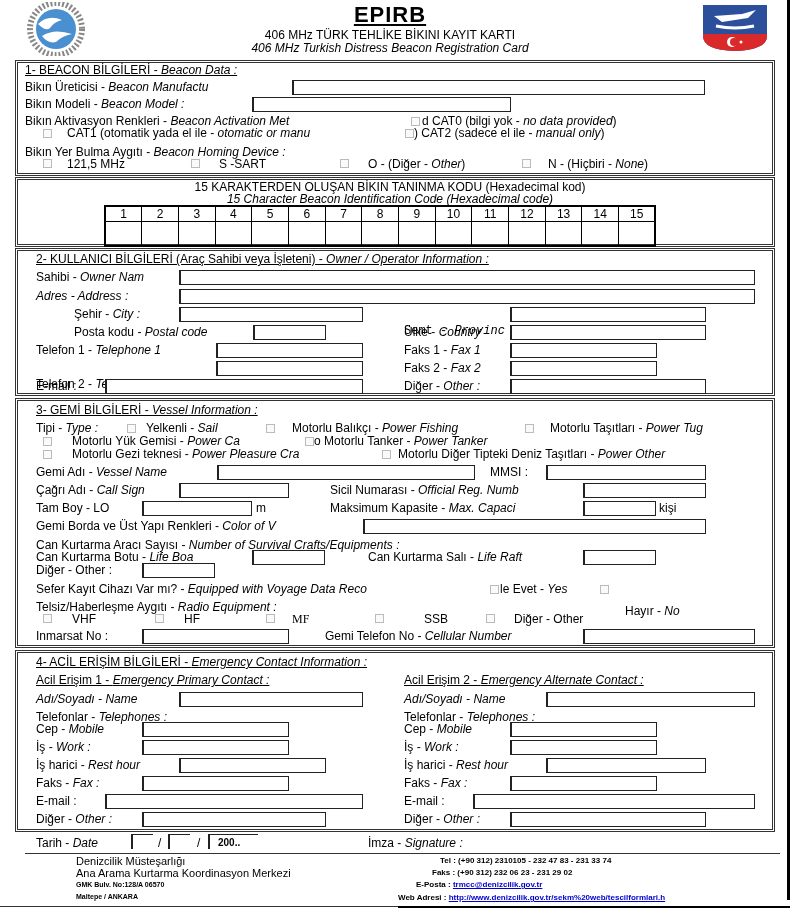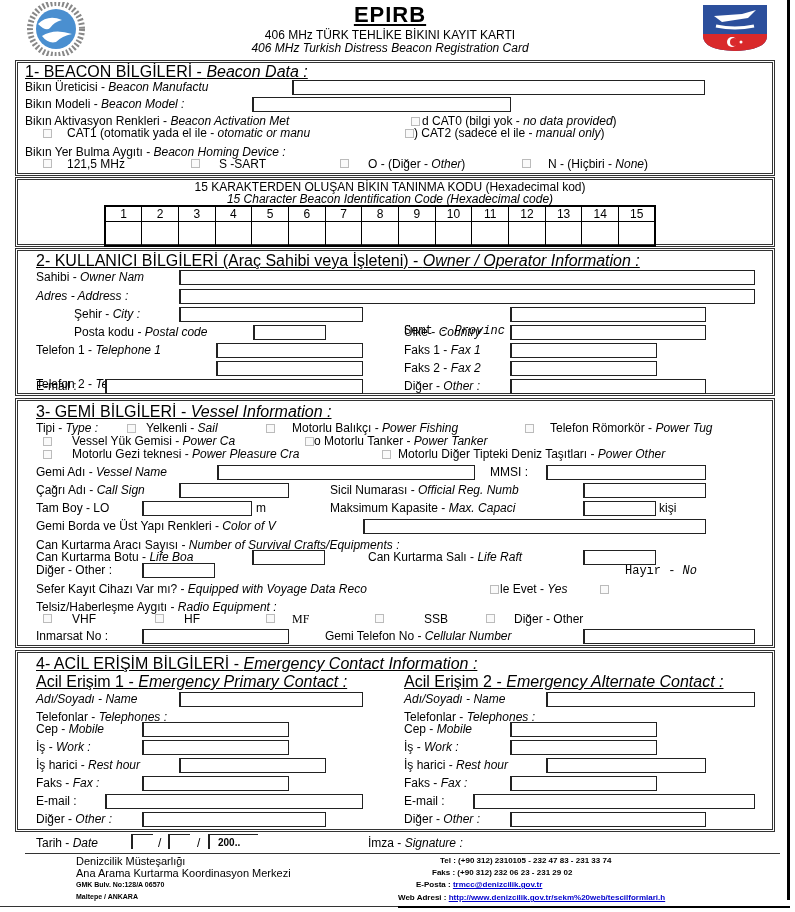--- a/index.html
+++ b/index.html
@@ -6,21 +6,21 @@
   body { width: 795px; height: 912px; background: #fff; font-family: "Liberation Sans", sans-serif; color: #000; position: relative; overflow: hidden; font-size: 12px; }
   .abs { position: absolute; }
   .rightbar { position: absolute; left: 787px; top: 0; width: 3px; height: 900px; background: #000; }
   .title { position: absolute; left: 0; width: 780px; text-align: center; }
   .t-main { top: 2px; font-size: 22px; font-weight: bold; text-decoration: underline; letter-spacing: 1px; }
   .t-sub1 { top: 28px; font-size: 12px; }
   .t-sub2 { top: 41px; font-size: 12px; font-style: italic; }
   .logo-left { left: 16px; top: 2px; width: 80px; height: 54px; }
   .logo-right { left: 702px; top: 4px; width: 66px; height: 48px; }
   .sec { position: absolute; left: 15px; width: 760px; border: 3px double #333; background: #fff; }
-  .sec-head { position: absolute; left: 20px; font-size: 16px; text-decoration: underline; white-space: nowrap; }
+  .sec-head { position: absolute; left: 20px; font-size: 12px; text-decoration: underline; white-space: nowrap; }
   .sec-head i { font-style: italic; }
   .lbl { position: absolute; font-size: 12px; white-space: nowrap; }
   .lbl i { font-style: italic; }
   .fld { position: absolute; height: 15px; border: 1px solid #222; border-left-width: 2px; background: #fff; }
   .cb { position: absolute; width: 9px; height: 9px; border: 1px solid #bbb; background: #fafafa; }
   .hex-table { position: absolute; border-collapse: collapse; border: 2px solid #000; }
   .hex-table td { border: 1px solid #000; width: 36.7px; text-align: center; font-size: 12px; height: 15px; }
   .hex-table tr.cells td { height: 24px; }
   .footer-line { position: absolute; left: 25px; width: 755px; height: 1px; background: #333; }
   .ftxt { position: absolute; white-space: nowrap; }
@@ -154,24 +154,24 @@
 
 <div class="sec" style="top:398px;height:250px;"></div>
 <div class="sec-head" style="top:403px;left:36px;"><span>3- GEMİ BİLGİLERİ - </span><i>Vessel Information :</i></div>
 
 <div class="lbl" style="left:36px;top:421px;"><span>Tipi - </span><i>Type  :</i></div>
 <div class="cb" style="left:127px;top:424px;"></div>
 <div class="lbl" style="left:146px;top:421px;"><span>Yelkenli - </span><i>Sail</i></div>
 <div class="cb" style="left:266px;top:424px;"></div>
 <div class="lbl" style="left:292px;top:421px;"><span>Motorlu Balıkçı - </span><i>Power Fishing</i></div>
 <div class="cb" style="left:525px;top:424px;"></div>
-<div class="lbl" style="left:550px;top:421px;"><span>Telefon Römorkör - </span><i>Power Tug</i></div>
+<div class="lbl" style="left:550px;top:421px;"><span>Motorlu Taşıtları - </span><i>Power Tug</i></div>
 
 <div class="cb" style="left:43px;top:437px;"></div>
-<div class="lbl" style="left:72px;top:434px;"><span>Vessel Yük Gemisi - </span><i>Power Ca</i></div>
+<div class="lbl" style="left:72px;top:434px;"><span>Motorlu Yük Gemisi - </span><i>Power Ca</i></div>
 <div class="cb" style="left:305px;top:437px;"></div>
 <div class="lbl" style="left:314px;top:434px;"><span>o Motorlu Tanker - </span><i>Power Tanker</i></div>
 
 <div class="cb" style="left:43px;top:450px;"></div>
 <div class="lbl" style="left:72px;top:447px;"><span>Motorlu Gezi teknesi - </span><i>Power Pleasure Cra</i></div>
 <div class="cb" style="left:382px;top:450px;"></div>
 <div class="lbl" style="left:398px;top:447px;"><span>Motorlu Diğer Tipteki Deniz Taşıtları - </span><i>Power Other</i></div>
 
 <div class="lbl" style="left:36px;top:465px;"><span>Gemi Adı - </span><i>Vessel Name</i></div>
 <div class="fld" style="left:217px;top:465px;width:258px;"></div>
@@ -198,21 +198,21 @@
 <div class="fld" style="left:252px;top:550px;width:73px;"></div>
 <div class="lbl" style="left:368px;top:550px;"><span>Can Kurtarma Salı - </span><i>Life Raft</i></div>
 <div class="fld" style="left:583px;top:550px;width:73px;"></div>
 <div class="lbl" style="left:36px;top:563px;">Diğer - Other :</div>
 <div class="fld" style="left:142px;top:563px;width:73px;"></div>
 
 <div class="lbl" style="left:36px;top:582px;"><span>Sefer Kayıt Cihazı Var mı? - </span><i>Equipped with Voyage Data Reco</i></div>
 <div class="cb" style="left:490px;top:585px;"></div>
 <div class="lbl" style="left:500px;top:582px;"><span>le Evet - </span><i>Yes</i></div>
 <div class="cb" style="left:600px;top:585px;"></div>
-<div class="lbl" style="left:625px;top:564px;font-family:Liberation Mono, monospace;"><span>Hayır - </span><i>No</i></div>
+<div class="lbl" style="left:625px;top:604px;"><span>Hayır - </span><i>No</i></div>
 
 <div class="lbl" style="left:36px;top:600px;"><span>Telsiz/Haberleşme Aygıtı - </span><i>Radio Equipment :</i></div>
 <div class="cb" style="left:43px;top:614px;"></div>
 <div class="lbl" style="left:72px;top:612px;">VHF</div>
 <div class="cb" style="left:155px;top:614px;"></div>
 <div class="lbl" style="left:184px;top:612px;">HF</div>
 <div class="cb" style="left:266px;top:614px;"></div>
 <div class="lbl" style="left:292px;top:612px;font-family:Liberation Serif, serif;">MF</div>
 <div class="cb" style="left:375px;top:614px;"></div>
 <div class="lbl" style="left:424px;top:612px;">SSB</div>

